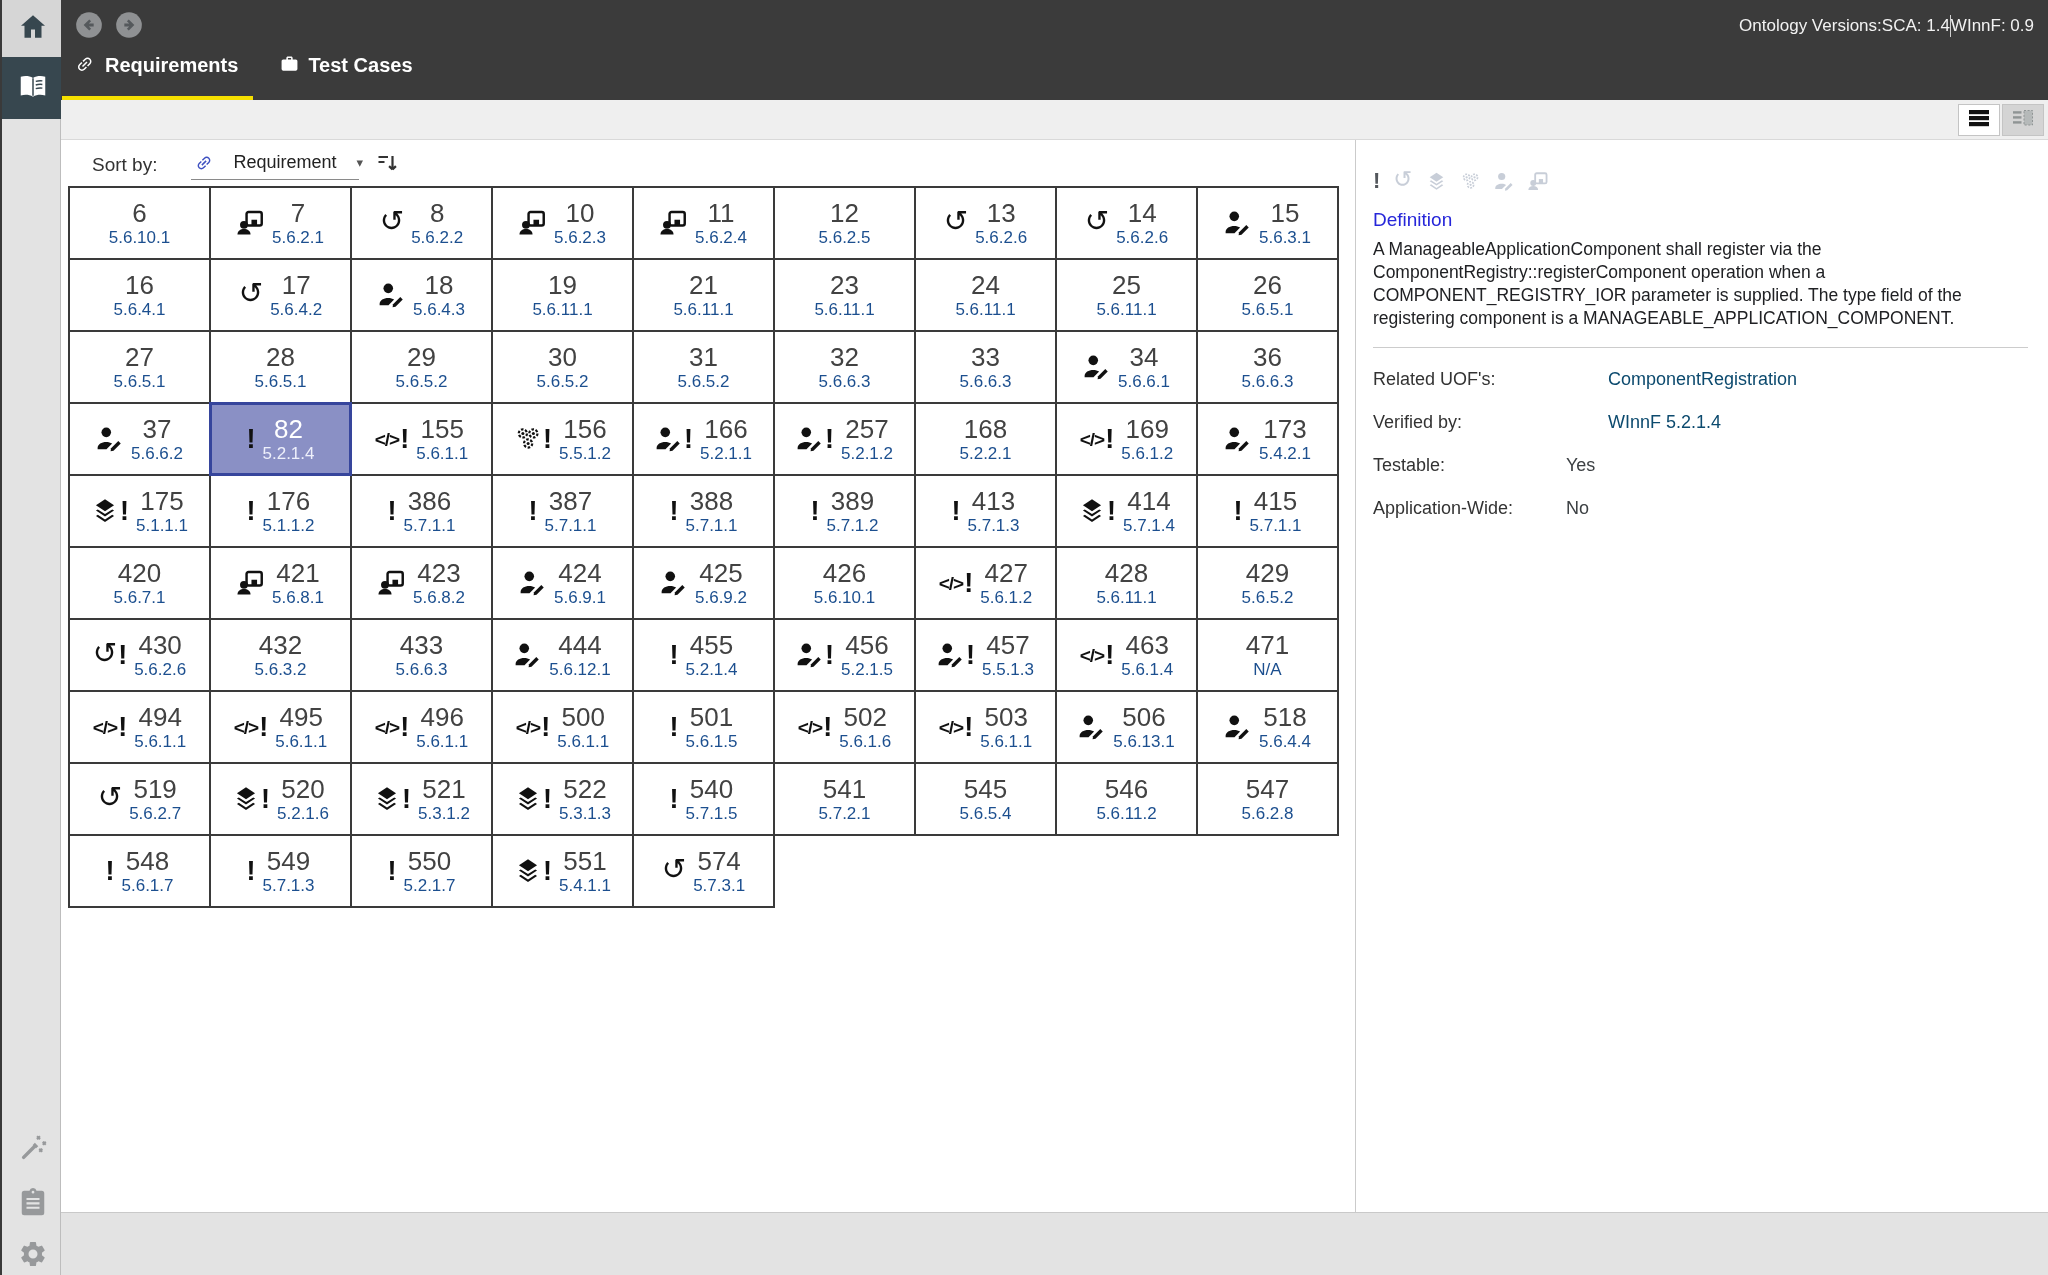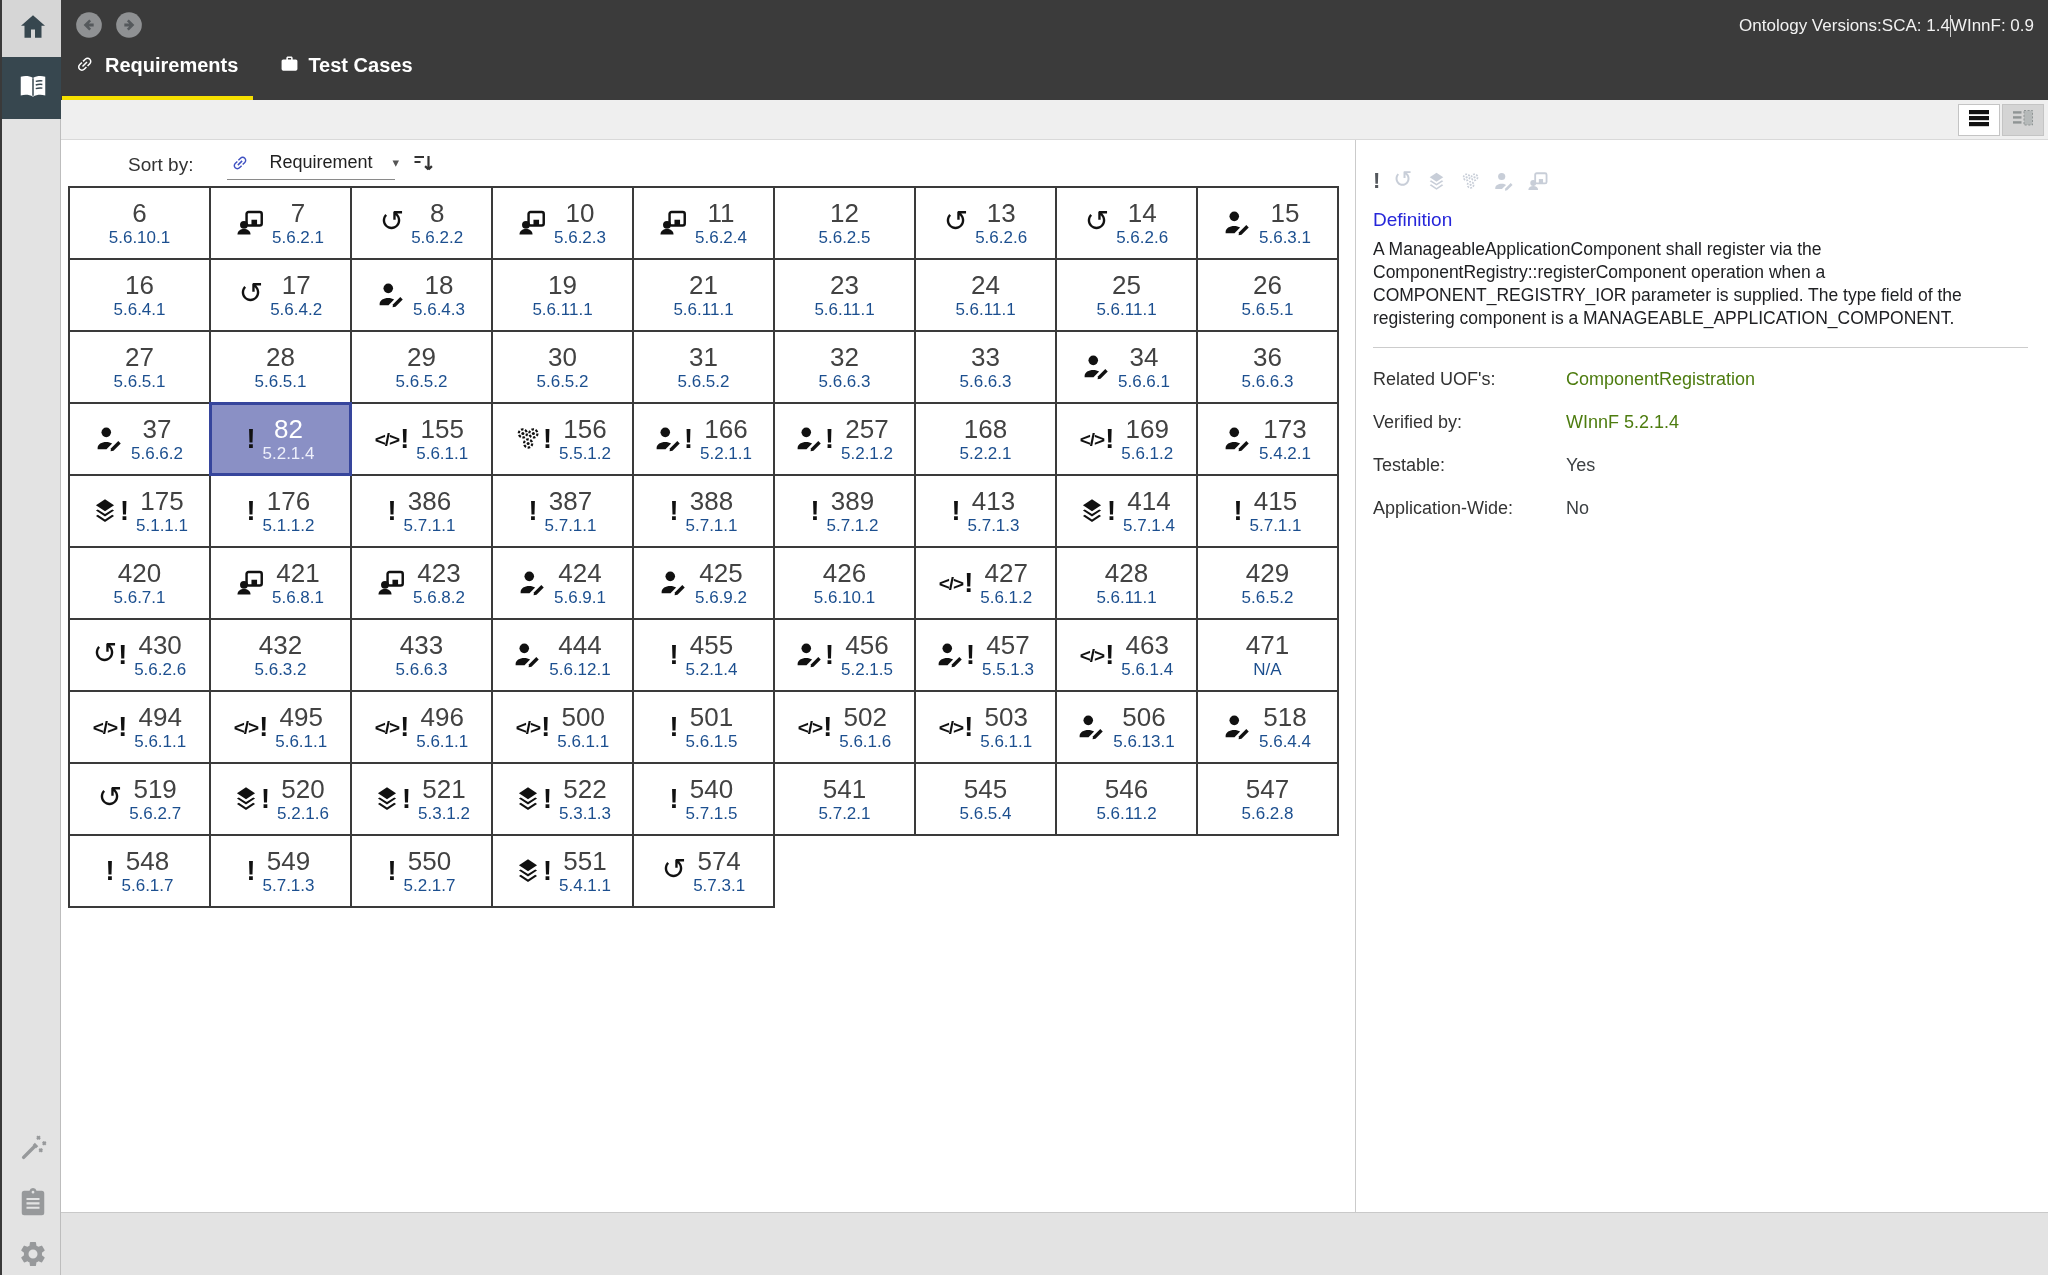--- a/index.html
+++ b/index.html
@@ -32,21 +32,21 @@
   .seg-btn svg{width:20px;height:20px;}
   .seg-grid{background:#e2e2e2;color:#9e9e9e;border-right:1px solid #b5b5b5;}
   .seg-table{background:#fff;color:#111;font-weight:bold;}
   .viewtoggles{position:absolute;right:4px;top:4px;display:flex;gap:2px;}
   .vbtn{width:42px;height:32px;display:flex;align-items:center;justify-content:center;border:1px solid #c4c4c4;box-sizing:border-box;cursor:pointer;background:#fff;}
   .vbtn svg{width:24px;height:24px;}
   .vbtn.pressed{background:#d4d4d4;}
   
   .main{position:absolute;left:61px;top:140px;right:0;bottom:63px;background:#fff;}
   .sortrow{position:absolute;left:31px;top:10px;display:flex;align-items:center;font-size:19px;color:#333;}
-  .sortlabel{margin-right:34px;margin-left:36px;}
+  .sortlabel{margin-right:34px;}
   .sortselect{display:flex;align-items:center;width:162px;border-bottom:1.5px solid #8a8a8a;padding:2px 2px 6px 4px;cursor:pointer;gap:20px;}
   .sortselect svg{width:18px;height:18px;fill:#3f51c1;flex:0 0 auto;}
   .sortval{font-size:18px;color:#222;flex:1;}
   .caret{font-family:"DejaVu Sans",sans-serif;color:#555;font-size:13px;}
   .sortdir{margin-left:16px;cursor:pointer;}
   .sortdir svg{width:24px;height:24px;}
   
   .grid{position:absolute;left:7px;top:46px;display:grid;grid-template-columns:repeat(9,141px);grid-auto-rows:72px;
         border-top:2px solid #3a3a3a;border-left:2px solid #3a3a3a;}
   .cell{border-right:2px solid #3a3a3a;border-bottom:2px solid #3a3a3a;box-sizing:border-box;background:#fff;
@@ -77,21 +77,21 @@
   .sic.on .g-alert{color:#53575c;}
   .sic.off{color:#c8ced8;}
   .sic.off .g-refresh{color:#c8ced8;}
   .deflabel{margin-top:16px;font-size:19px;color:#2626d9;}
   .deftext{margin-top:7px;width:640px;font-size:17.5px;line-height:23px;color:#202124;}
   .hdiv{margin-top:17px;border-top:1px solid #ccc;width:655px;}
   .fields{margin-top:10px;}
   .frow{display:flex;height:43px;align-items:center;font-size:18px;}
   .flabel{width:193px;color:#333;}
   .fval{color:#3c4043;}
-  .fval.linkval{color:#4d7c0f;cursor:pointer;}
+  .fval.linkval{color:#0c4a6e;cursor:pointer;margin-left:42px;}
   
   .footer{position:absolute;left:61px;bottom:0;right:0;height:63px;background:#e3e3e3;border-top:1px solid #c9c9c9;box-sizing:border-box;}
 </style>
 </head>
 <body>
 
 <div class="app">
 
   <div class="sidebar">
     <div class="side-tile tile-home">

